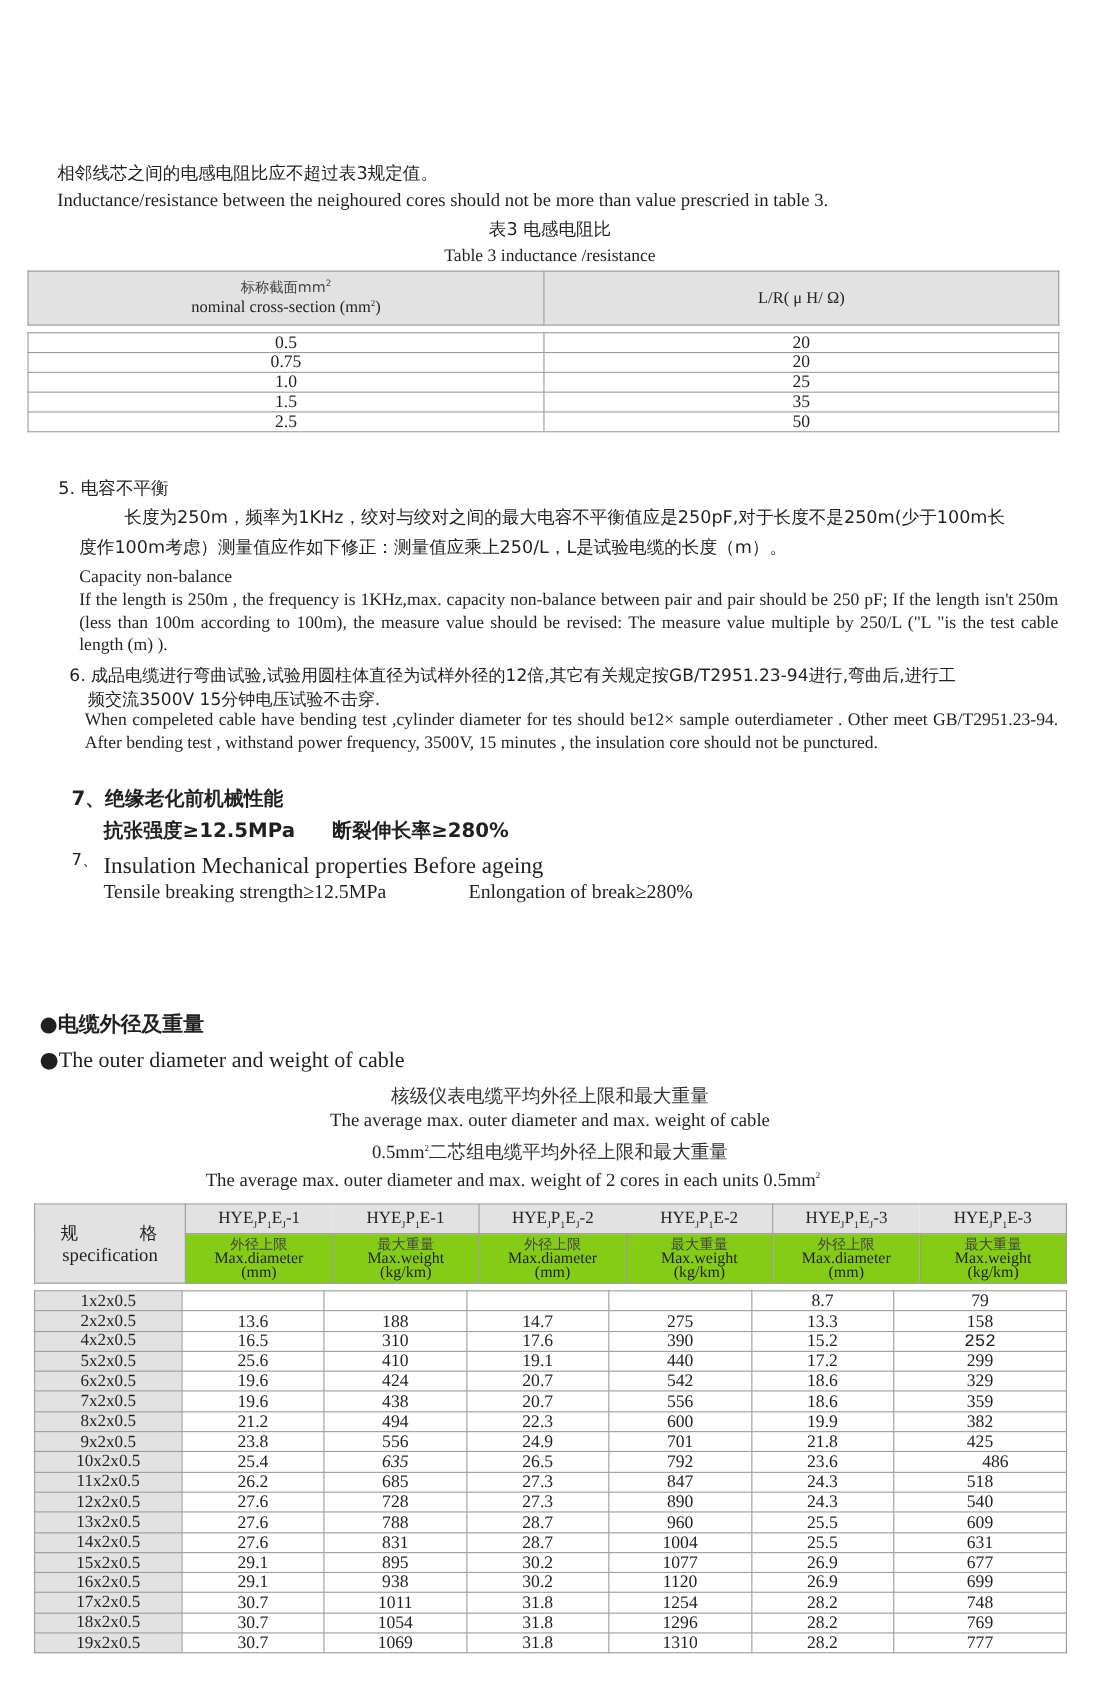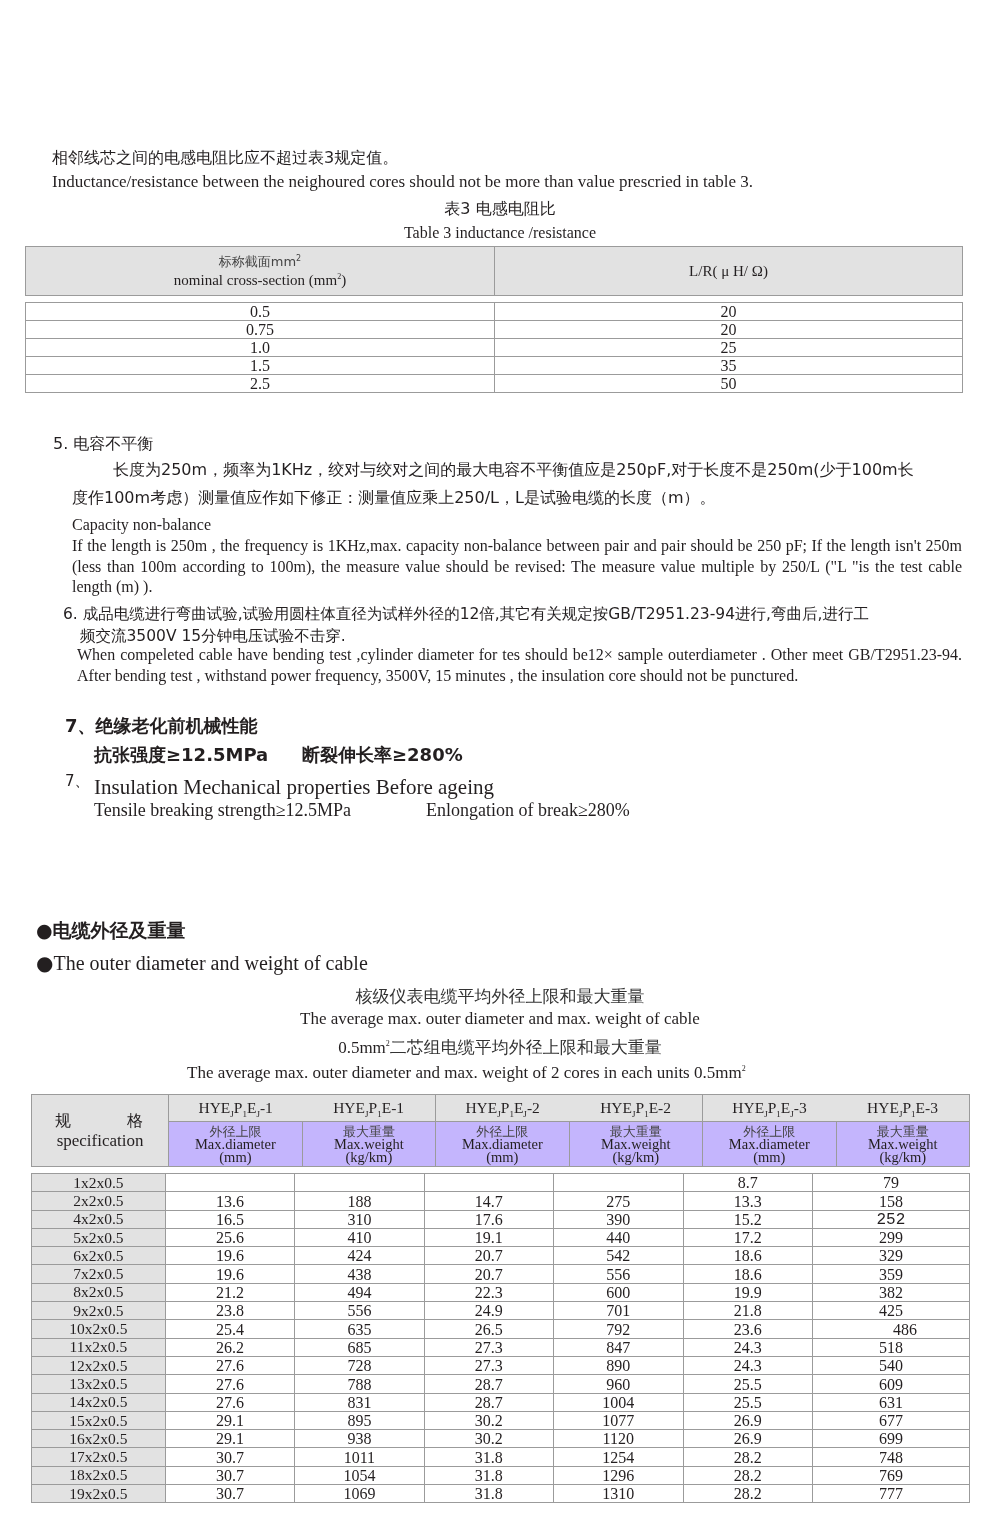--- a/index.html
+++ b/index.html
@@ -22,21 +22,21 @@
   sup { font-size:8px; vertical-align:super; line-height:0; }
   sub { font-size:9px; vertical-align:sub; line-height:0; }
 
   .para { position:absolute; left:72px; width:890px; font-size:16px; line-height:20.5px; text-align:justify; }
 
   
   .bt-head { position:absolute; left:31px; top:1094px; width:939px; border-collapse:collapse; }
   .bt-head td { border:1px solid #9b9b9b; text-align:center; padding:0; }
   .bt-head .spec { background:#e2e2e2; width:137px; font-size:17px; line-height:20px; }
   .bt-head .model { background:#e2e2e2; height:26px; font-size:15.5px; }
-  .bt-head .sub { height:44px; font-size:14.5px; line-height:13px; background:#c4b5fd; }
+  .bt-head .sub { height:44px; font-size:14.5px; line-height:13px; background:#84cc16; }
   .bt-head .sub .c { font-family:"DejaVu Sans", sans-serif; font-size:13px; color:#444; }
   .bt-body { position:absolute; left:31px; top:1173px; width:939px; border-collapse:collapse; }
   .bt-body td { border:1px solid #9b9b9b; text-align:center; padding:0; height:17.3px;
                 font-size:16px; line-height:16px; vertical-align:bottom; }
   .bt-body td.spec { background:#e2e2e2; width:137px; font-size:15.5px; vertical-align:middle; }
 </style>
 </head>
 <body>
 
 <div class="abs cn t16" style="left:52px;top:148px;">相邻线芯之间的电感电阻比应不超过表3规定值。</div>
@@ -233,21 +233,21 @@
         <td style="width: 134px;">23.8</td>
         <td style="width: 134px;">556</td>
         <td style="width: 134px;">24.9</td>
         <td style="width: 134px;">701</td>
         <td style="width: 134px;">21.8</td>
         <td style="width: 134px;">425</td>
       </tr>
       <tr>
         <td class="spec">10x2x0.5</td>
         <td style="width: 134px;">25.4</td>
-        <td style="width: 134px;">635</td>
+        <td style="width: 134px; font-style: italic;">635</td>
         <td style="width: 134px;">26.5</td>
         <td style="width: 134px;">792</td>
         <td style="width: 134px;">23.6</td>
         <td style="width: 134px; padding-left: 28px;">486</td>
       </tr>
       <tr>
         <td class="spec">11x2x0.5</td>
         <td style="width: 134px;">26.2</td>
         <td style="width: 134px;">685</td>
         <td style="width: 134px;">27.3</td>

